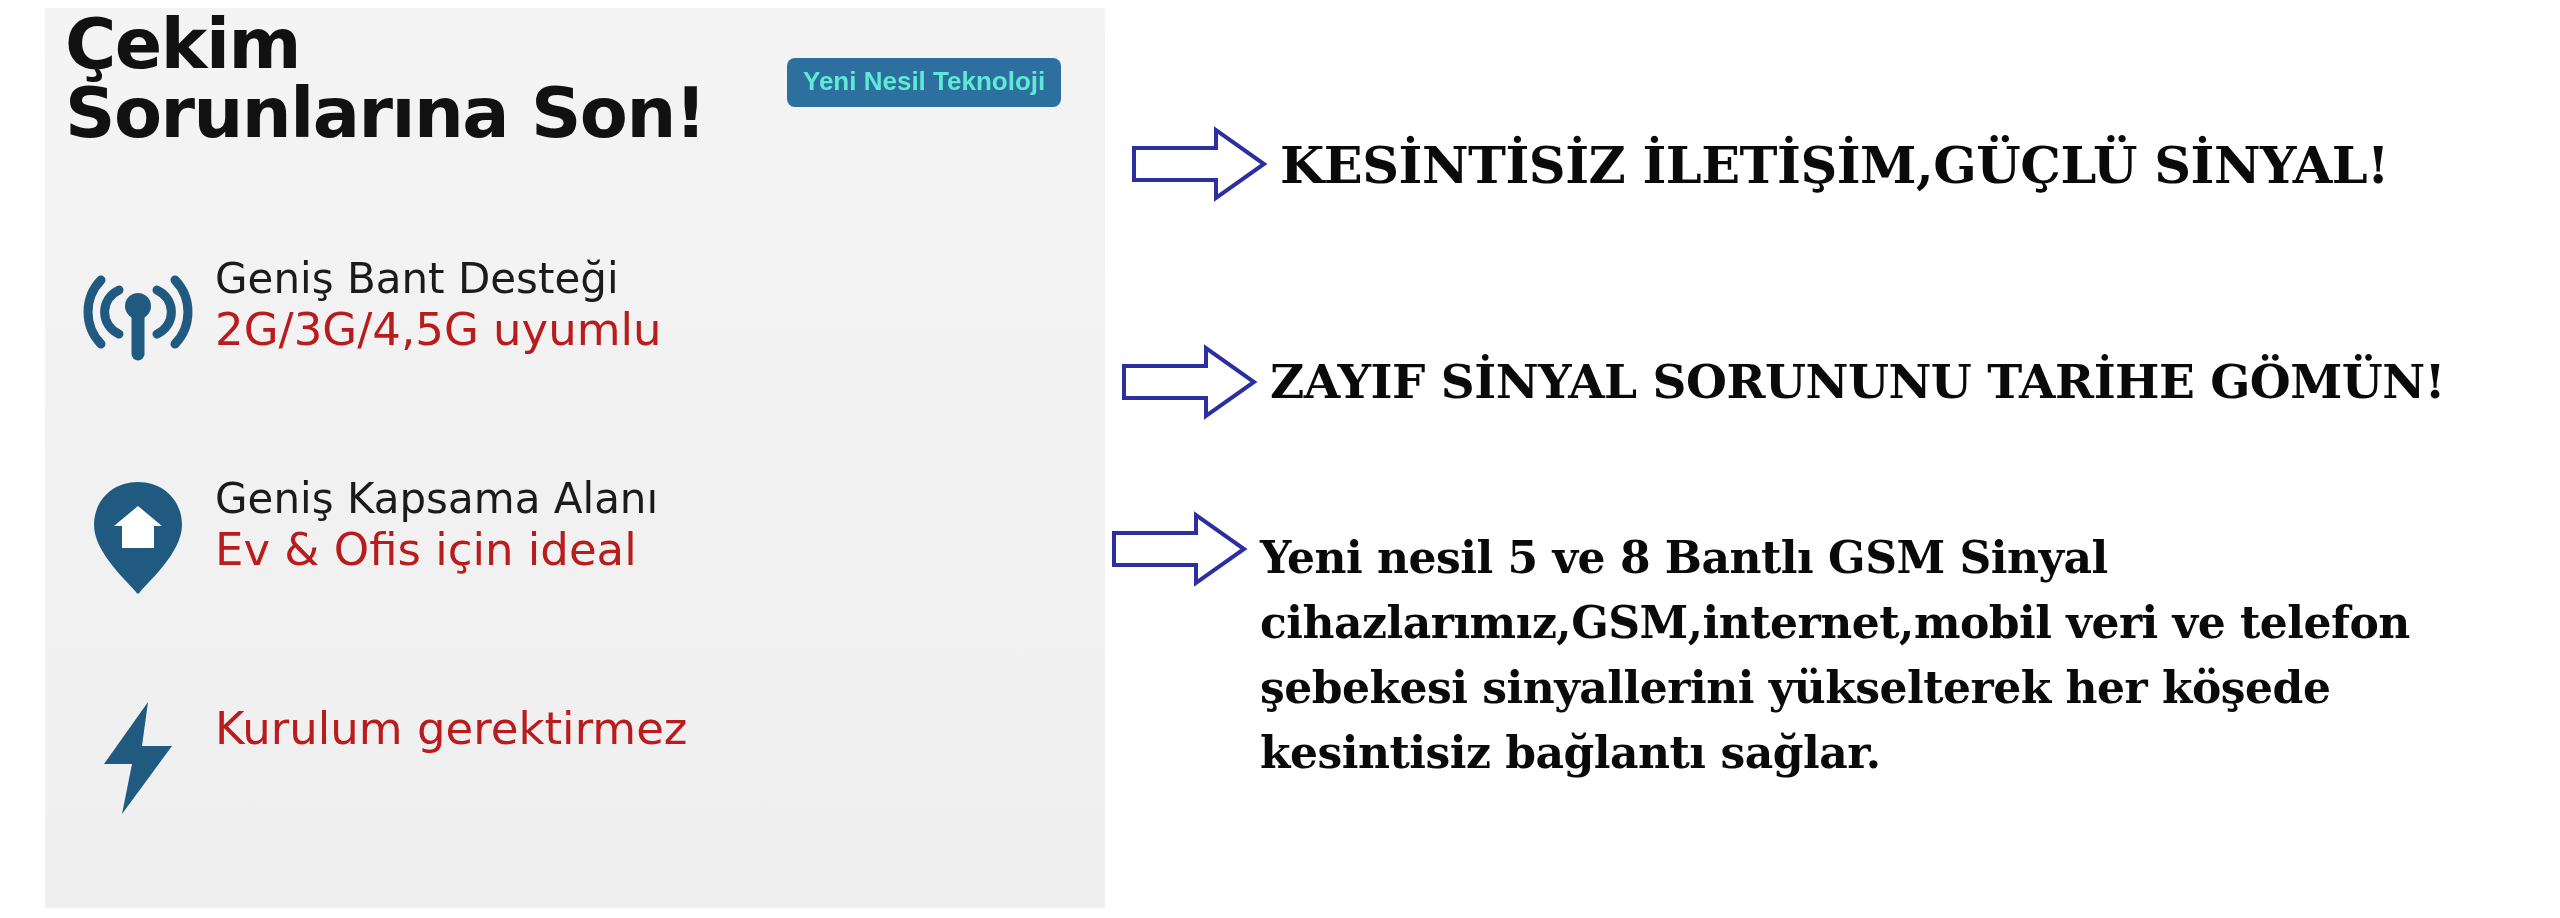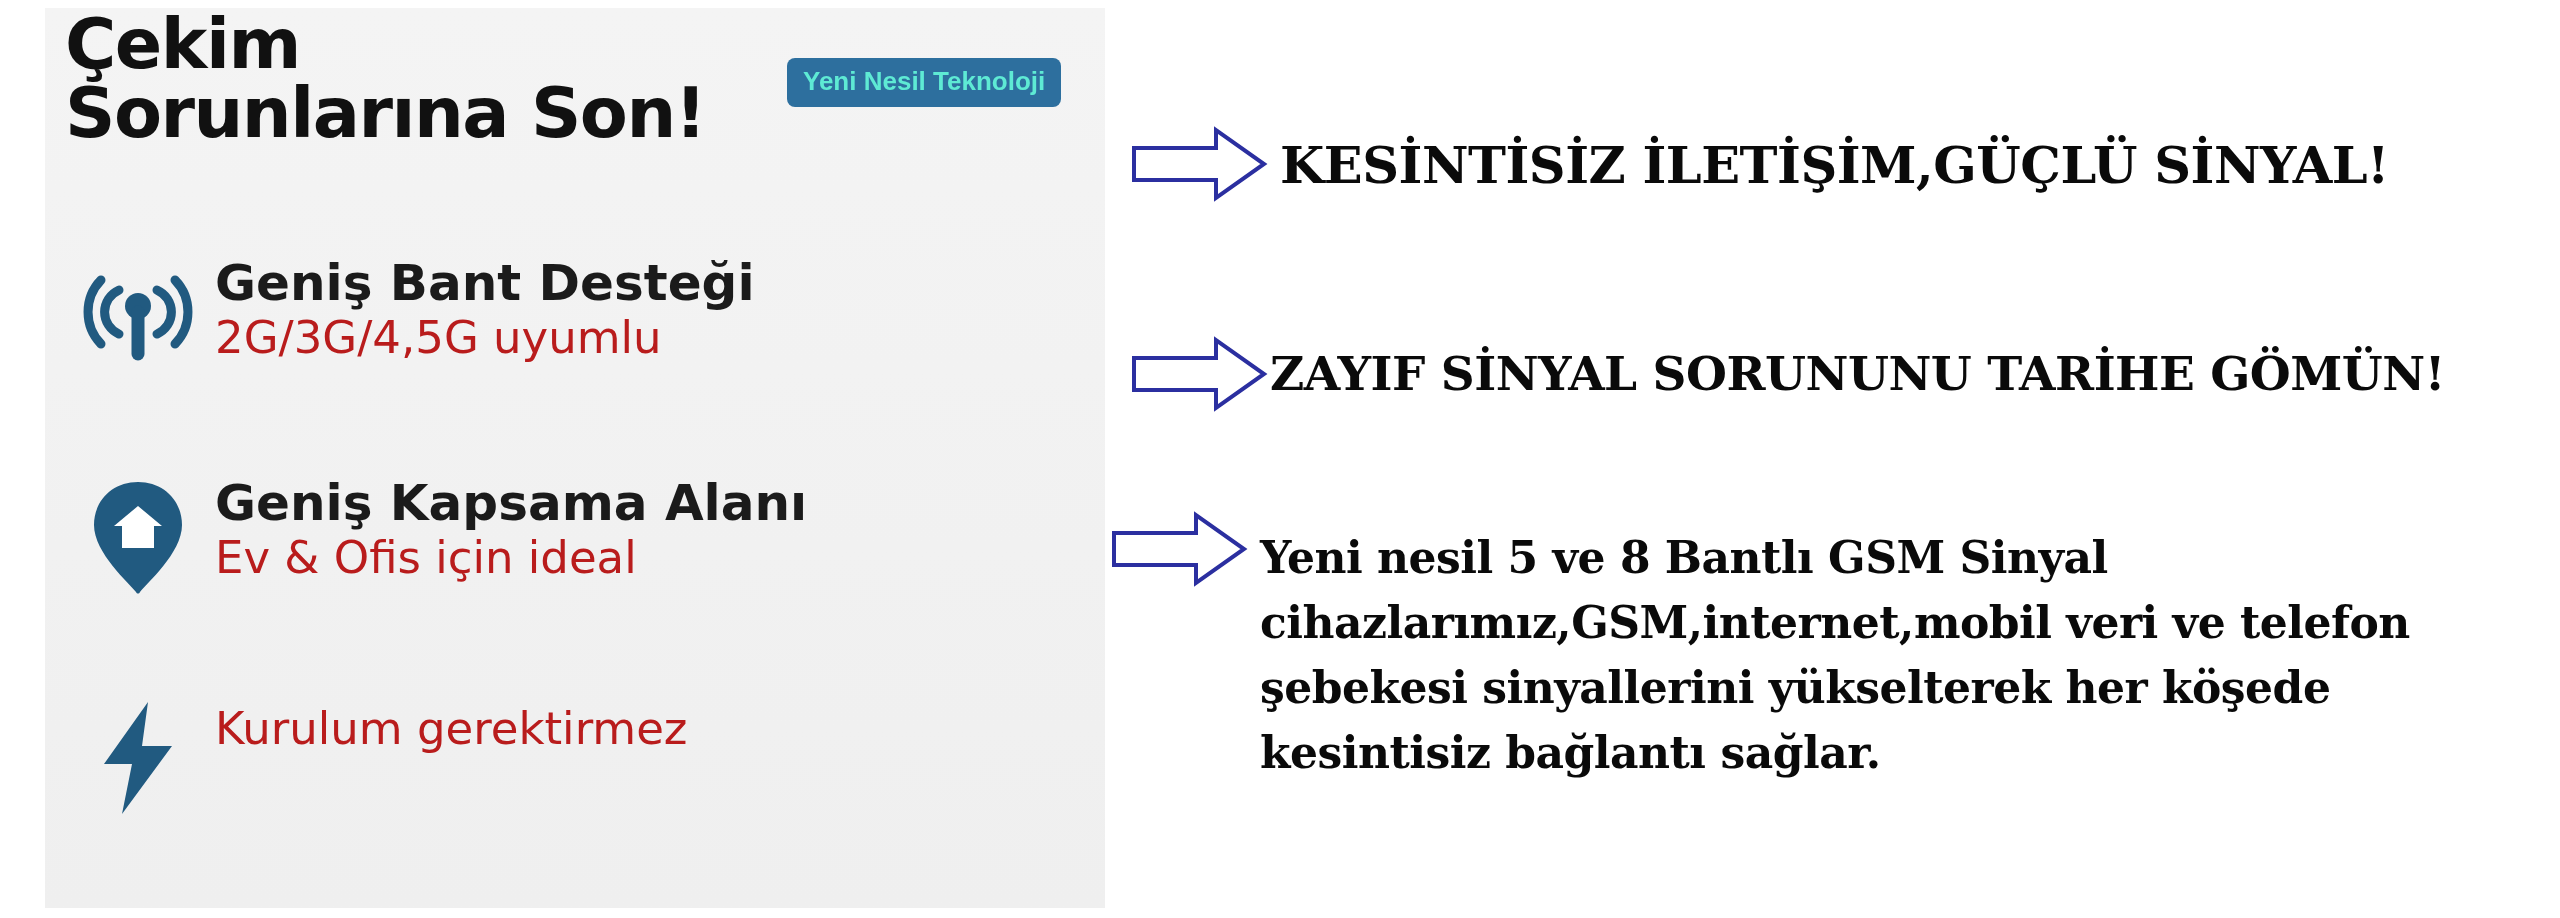--- a/index.html
+++ b/index.html
@@ -74,22 +74,22 @@
     align-items: center;
     justify-content: center;
     color: #215a80;
   }
   .feat-text {
     flex: 1 1 auto;
     padding-left: 10px;
   }
   .feat-title {
     font-family: "DejaVu Sans", sans-serif;
-    font-weight: bold;
-    font-size: 50px;
+    font-weight: normal;
+    font-size: 42px;
     line-height: 1.02;
     letter-spacing: 0px;
     color: #1b1b1b;
   }
   .feat-sub {
     font-family: "DejaVu Sans", sans-serif;
     font-size: 45px;
     line-height: 1.12;
     color: #b91c1c;
     margin-top: 4px;
@@ -121,21 +121,21 @@
   }
   .bullet-text {
     font-family: "DejaVu Serif", serif;
     font-weight: bold;
     color: #0a0a0a;
     letter-spacing: -0.5px;
     margin-top: 20px;
   }
   #bullet-0 { left: 20px; top: 120px; width: 1400px; }
   #bullet-0 .bullet-text { font-size: 51px; line-height: 1.0; }
-  #bullet-1 { left: 10px; top: 330px; width: 1420px; text-align: right; }
+  #bullet-1 { left: 10px; top: 338px; width: 1420px; }
   #bullet-1 .bullet-text { font-size: 47px; line-height: 1.0; }
   #bullet-2 { left: 0px; top: 505px; width: 1440px; }
   #bullet-2 .bullet-text { font-size: 44px; line-height: 1.48; width: 1260px; }
 </style>
 </head>
 <body>
 
 <div class="left-panel">
   <div class="left-card"></div>
 

